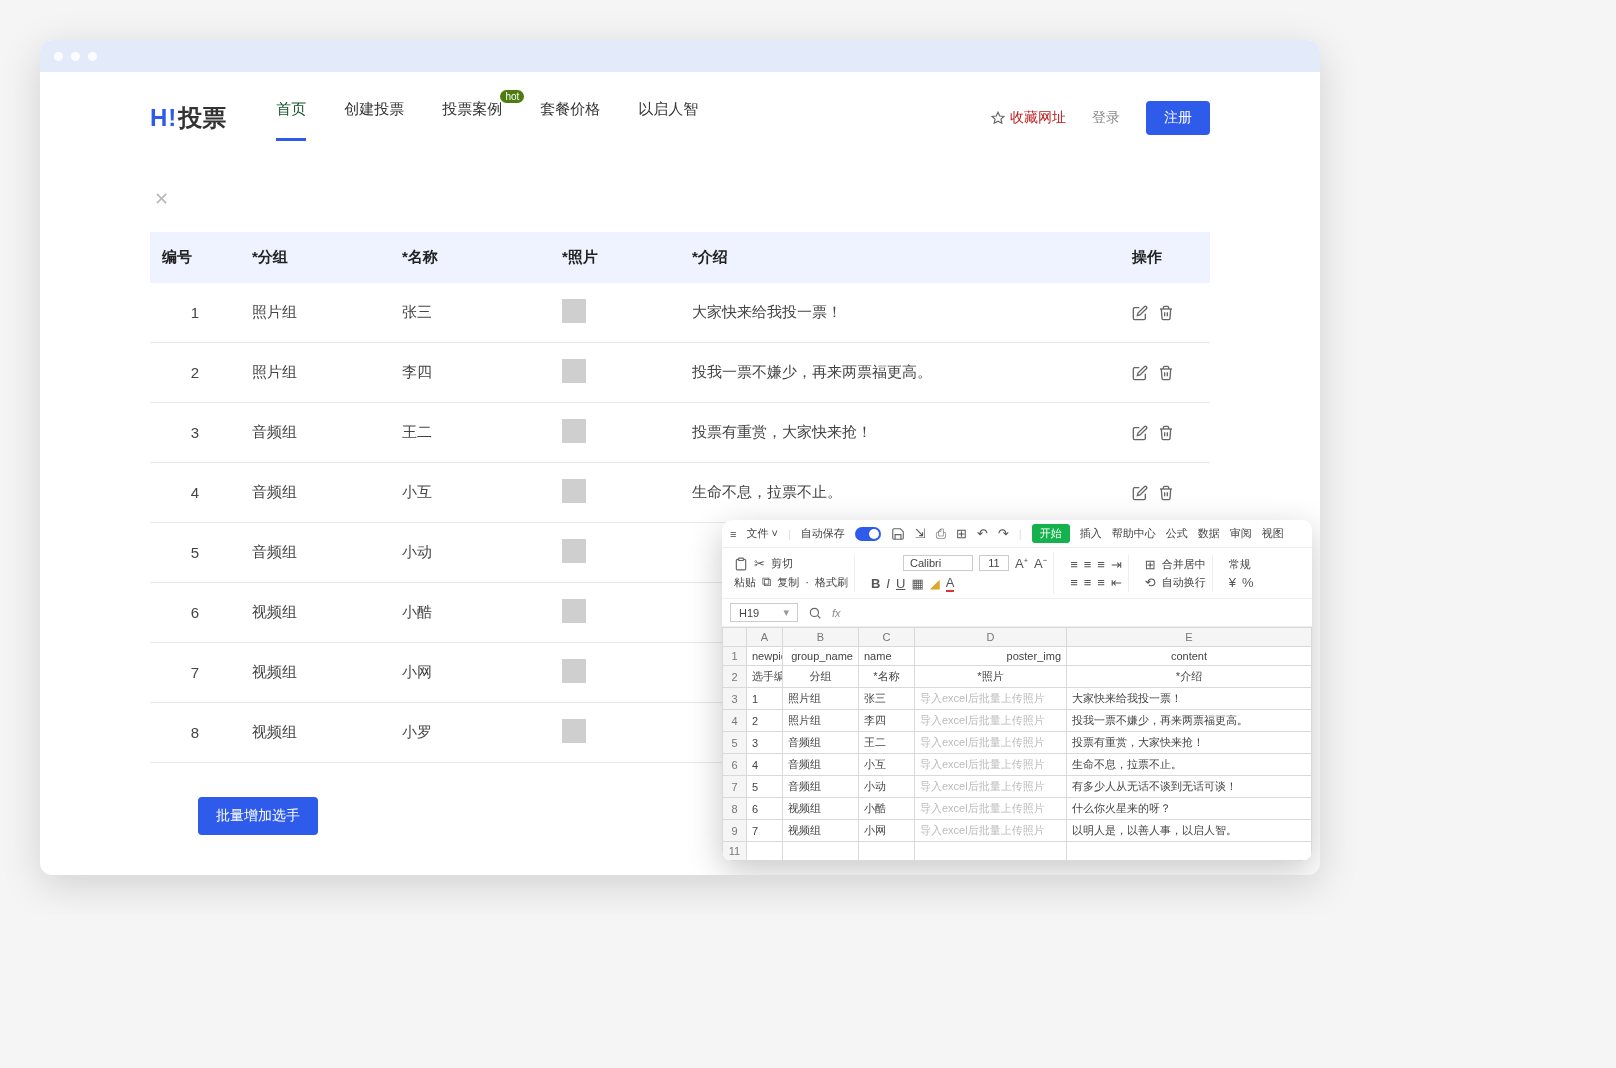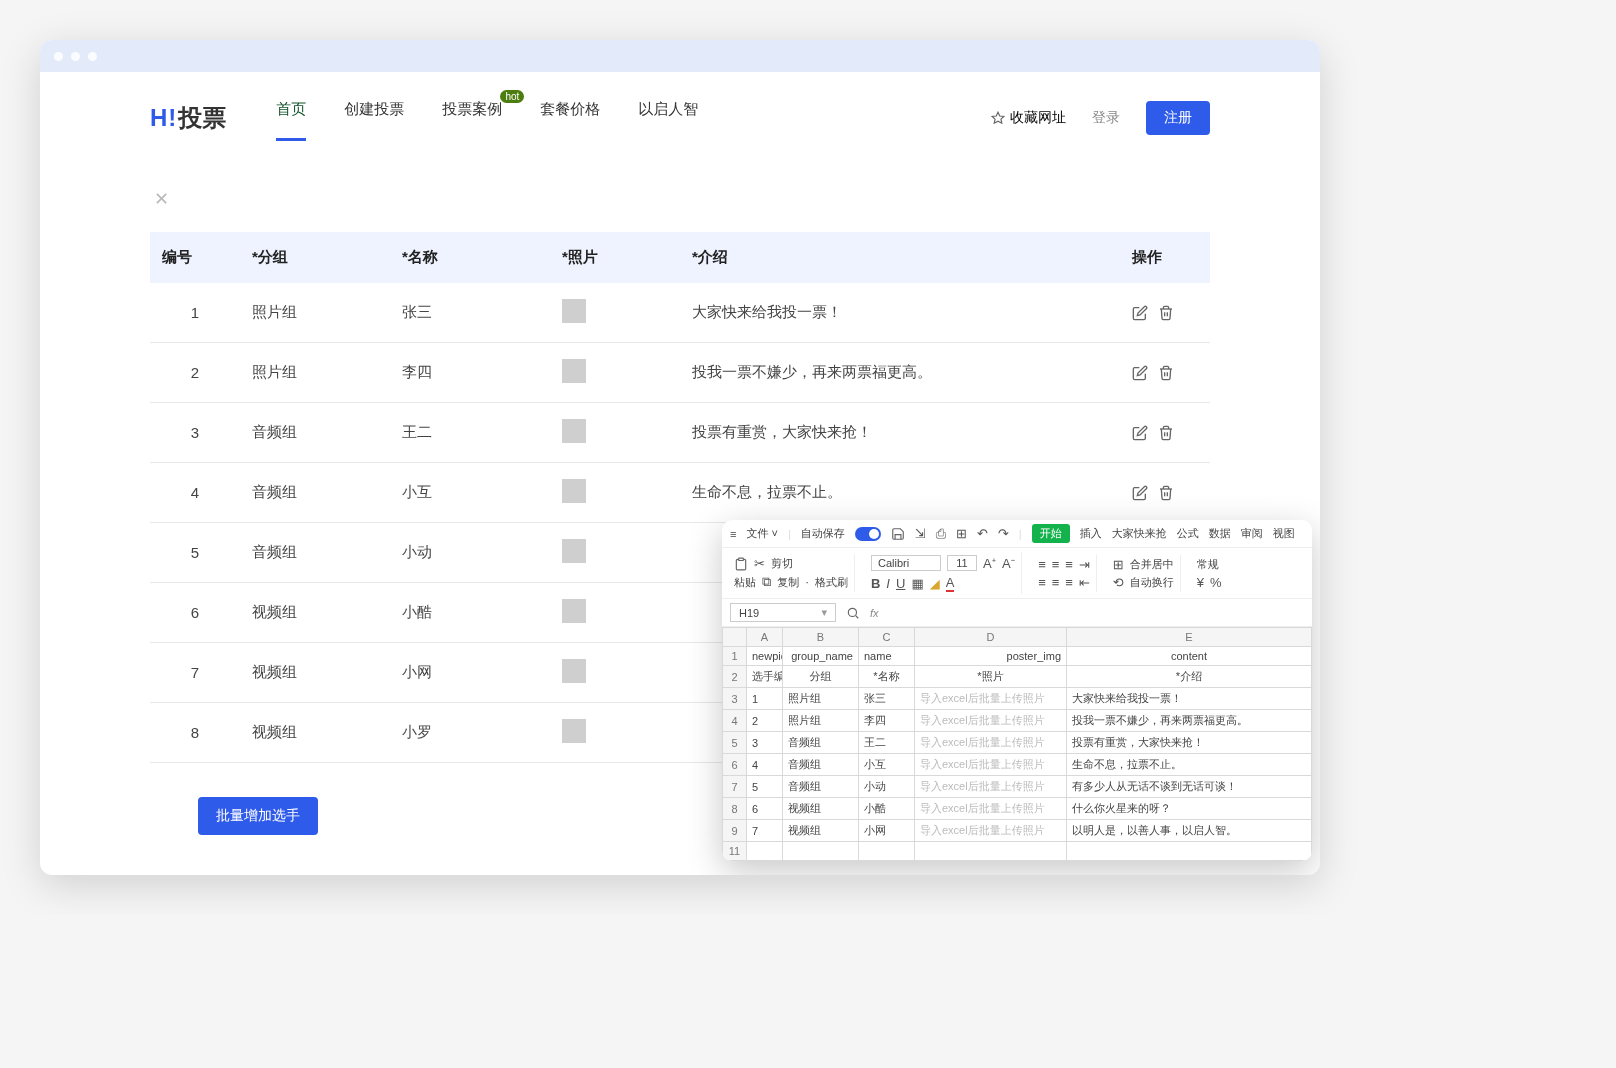--- a/index.html
+++ b/index.html
@@ -22,21 +22,21 @@
 .logo-ex { color: #2f5bea; font-weight: 700; margin-left: 1px; }
 .logo-txt { margin-left: 2px; }
 
 .nav-items { display: flex; gap: 38px; margin-left: 50px; flex: 1; }
 .nav-item { font-size: 15px; color: #333; position: relative; padding-bottom: 18px; cursor: pointer; }
 .nav-item.active { color: #14532d; }
 .nav-item.active::after { content:""; position:absolute; bottom:-4px; left:0; right:0; height:3px; background:#2f5bea; }
 .hot { position: absolute; top: -10px; right: -22px; background:#4d7c0f; color:#fff; font-size:10px; padding:1px 5px; border-radius:8px; }
 
 .nav-right { display: flex; align-items: center; gap: 26px; }
-.collect { display:flex; align-items:center; gap:5px; color:#000000; font-size:14px; cursor:pointer;}
+.collect { display:flex; align-items:center; gap:5px; color:#b91c1c; font-size:14px; cursor:pointer;}
 .login { color:#888; font-size:14px; cursor:pointer;}
 .register { background:#2f5bea; color:#fff; font-size:14px; padding:8px 18px; border-radius:4px; cursor:pointer; border:none;}
 
 .content { padding: 20px 110px 40px; }
 .section-hdr { display:flex; align-items:center; padding: 22px 4px; }
 .section-title { font-size:17px; color:#333; flex:1; }
 .close-x { color:#bbb; font-size:18px; cursor:pointer; }
 
 .tbl { width:100%; border-collapse: collapse; }
 .tbl thead tr { background:#eef3ff; }
@@ -62,24 +62,24 @@
   color:#444;
 }
 .sheet-row{ display:flex; align-items:center; padding:4px 8px; gap:10px; border-bottom:1px solid #eee;}
 .sheet-menu .mi{ cursor:pointer;}
 .pill{ background:#14b24c; color:#fff; padding:2px 8px; border-radius:3px; font-size:11px;}
 .toggle{ width:26px; height:14px; background:#2f5bea; border-radius:8px; position:relative; display:inline-block;}
 .toggle::after{content:"";position:absolute;right:2px;top:2px;width:10px;height:10px;border-radius:50%;background:#fff;}
 .sm-ic{ width:14px; height:14px; display:inline-flex; color:#666;}
 .ribbon-section{ display:flex; flex-direction:column; gap:3px; padding:2px 6px; border-right:1px solid #eee;}
 .ribbon-r1{ display:flex; gap:6px; align-items:center;}
-.font-box{ border:1px solid #ccc; padding:1px 6px; font-size:11px; min-width:70px;}
+.font-box{ border:1px solid #ccc; padding:1px 6px; font-size:11px; min-width:70px;margin-left:32px;}
 .num-box{ border:1px solid #ccc; padding:1px 6px; font-size:11px; width:30px; text-align:center;}
 .tool-ic{ cursor:pointer; font-size:13px; color:#555;}
-.cellref{ border:1px solid #ccc; padding:2px 8px; width:106px; display:flex; align-items:center; justify-content:space-between;}
+.cellref{ border:1px solid #ccc; padding:2px 8px; width:68px; display:flex; align-items:center; justify-content:space-between;}
 .fx{ font-style:italic; color:#888;}
 
 .grid{ border-collapse:collapse; width:100%; table-layout:fixed;}
 .grid th,.grid td{ border:1px solid #d9d9d9; padding:3px 5px; font-size:11px; text-align:left; white-space:nowrap; overflow:hidden;}
 .grid thead th{ background:#f5f5f5; text-align:center; color:#777; font-weight:normal;}
 .grid .rownum{ background:#f5f5f5; text-align:center; color:#777; width:24px;}
 .grid .hdr2 td{ text-align:center;}
 .ghost{ color:#bbb;}
 .col-a{width:36px;} .col-b{width:76px;} .col-c{width:56px;} .col-d{width:152px;}
 </style>
@@ -353,21 +353,21 @@
           <polyline points="17 21 17 13 7 13 7 21"></polyline>
         </svg>
       <span class="tool-ic">⇲</span>
       <span class="tool-ic">⎙</span>
       <span class="tool-ic">⊞</span>
       <span class="tool-ic">↶</span>
       <span class="tool-ic">↷</span>
       <span style="color:#ddd">|</span>
       <span class="pill">开始</span>
       <span class="mi">插入</span>
-      <span class="mi">大家快来抢</span>
+      <span class="mi">帮助中心</span>
       <span class="mi">公式</span>
       <span class="mi">数据</span>
       <span class="mi">审阅</span>
       <span class="mi">视图</span>
     </div>
 
     <div class="sheet-row" style="padding:4px 6px">
       <div class="ribbon-section">
         <div class="ribbon-r1">
             <svg class="sm-ic" viewBox="0 0 24 24" fill="none" stroke="currentColor" stroke-width="2">

